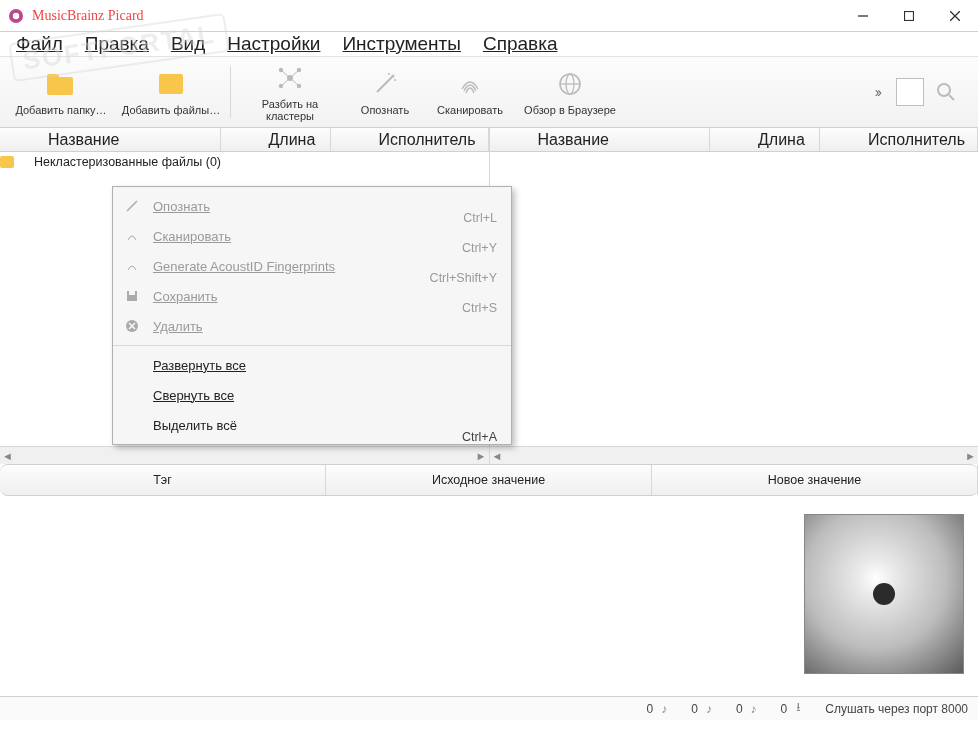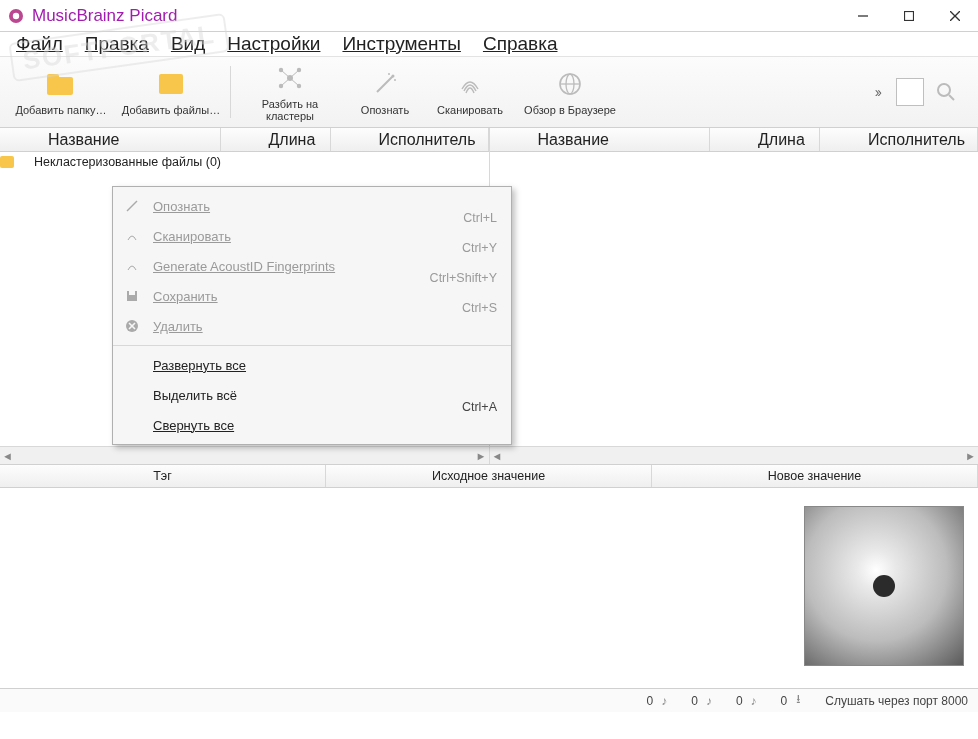--- a/index.html
+++ b/index.html
@@ -1,20 +1,20 @@
 <!DOCTYPE html>
 <html><head>
 <meta charset="utf-8">
 <style>
 * { box-sizing: border-box; margin: 0; padding: 0; font-family: "Segoe UI", Tahoma, sans-serif; }
 body { background: #fff; width: 978px; height: 739px; overflow: hidden; font-size: 13px; color: #222; }
 
 .titlebar { height: 32px; display: flex; align-items: center; border-bottom: 1px solid #d0d0d0; background: #fff; }
 .titlebar .app-icon { width: 16px; height: 16px; margin: 0 8px; }
-.titlebar .title { flex: 1; font-size: 17px; color: #a21caf; }
+.titlebar .title { flex: 1; font-size: 14px; color: #ef4444; font-family: Liberation Serif, serif; }
 .titlebar .win-btn { width: 46px; height: 32px; display: flex; align-items: center; justify-content: center; color: #333; }
 
 .menubar { height: 24px; display: flex; align-items: center; padding: 0 6px; gap: 2px; }
 .menubar .menu-item { padding: 3px 10px; font-size: 19px; }
 .menubar .menu-item .u { text-decoration: underline; }
 
 .toolbar { height: 72px; display: flex; align-items: center; border-top: 1px solid #e3e3e3; border-bottom: 1px solid #d0d0d0; background: linear-gradient(#fcfcfc,#f2f2f2); padding: 0 6px; }
 .tool-btn { width: 110px; height: 68px; display: flex; flex-direction: column; align-items: center; justify-content: center; gap: 4px; font-size: 11px; color: #333; text-align:center; padding:0 2px;}
 .tool-btn .ico { width: 32px; height: 32px; display:flex; align-items:center; justify-content:center; }
 .tool-sep { width:1px; height:52px; background:#d8d8d8; margin:0 4px; }
@@ -41,21 +41,21 @@
 
 .context-menu { position:absolute; left:112px; top:186px; width:400px; background:#f6f6f6; border:1px solid #b0b0b0; box-shadow:3px 3px 6px rgba(0,0,0,.25); padding:4px 0; z-index:100; }
 .cm-item { height:30px; display:flex; align-items:center; padding:0 14px 0 8px; color:#9a9a9a; font-size:13px; }
 .cm-item.enabled { color:#222; }
 .cm-item .cm-ico { width:22px; display:flex; align-items:center; justify-content:center; margin-right:10px; }
 .cm-item .cm-label { flex:1; }
 .cm-item .cm-label .u { text-decoration: underline; }
 .cm-item .cm-short { color:#9a9a9a; font-size:12.5px;margin-top:24px; }
 .cm-sep { height:1px; background:#d8d8d8; margin:4px 0; }
 
-.tag-headers { height:24px; display:flex; background:linear-gradient(#fdfdfd,#efefef); border-top:1px solid #d0d0d0; border-bottom:1px solid #d0d0d0;}
+.tag-headers { height:32px; display:flex; background:linear-gradient(#fdfdfd,#efefef); border-top:1px solid #d0d0d0; border-bottom:1px solid #d0d0d0;border-radius:8px;}
 .tag-h { flex:1; border-right:1px solid #d8d8d8; display:flex; align-items:center; justify-content:center; font-size:12.5px;}
 .tag-body { height:200px; display:flex; }
 .tag-content { flex:1; }
 .cover { width:160px; height:160px; margin:18px 14px; border:1px solid #888; background:radial-gradient(circle at 45% 40%, #fff 0%, #e9e9e9 15%, #bcbcbc 55%, #5a5a5a 100%); position:relative; }
 .cover::after{content:"";position:absolute;left:50%;top:50%;width:22px;height:22px;border-radius:50%;background:#2b2b2b;transform:translate(-50%,-50%);}
 
 .statusbar { height:24px; border-top:1px solid #d0d0d0; display:flex; align-items:center; justify-content:flex-end; padding:0 10px; gap:20px; font-size:12px; color:#444; background:#fafafa;}
 .sb-item { display:flex; align-items:center; gap:4px;}
 .sb-ico { width:14px; height:14px; display:inline-flex;align-items:center;justify-content:center; color:#888;}
 
@@ -287,22 +287,22 @@
       </span>
     <span class="cm-label"><span class="u">Удалить</span></span>
   </div>
   <div class="cm-sep"></div>
   <div class="cm-item enabled">
     <span class="cm-ico"></span>
     <span class="cm-label"><span class="u">Развернуть все</span></span>
   </div>
   <div class="cm-item enabled">
     <span class="cm-ico"></span>
+    <span class="cm-label"><span class="u">Свернуть все</span></span>
+  </div>
+  <div class="cm-item enabled">
+    <span class="cm-ico"></span>
     <span class="cm-label">Выделить всё</span>
     <span class="cm-short" style="color:#444">Ctrl+A</span>
   </div>
-  <div class="cm-item enabled">
-    <span class="cm-ico"></span>
-    <span class="cm-label"><span class="u">Свернуть все</span></span>
-  </div>
 </div>
 
 <div class="watermark">SOFTPORTAL</div>
 
 </body></html>

